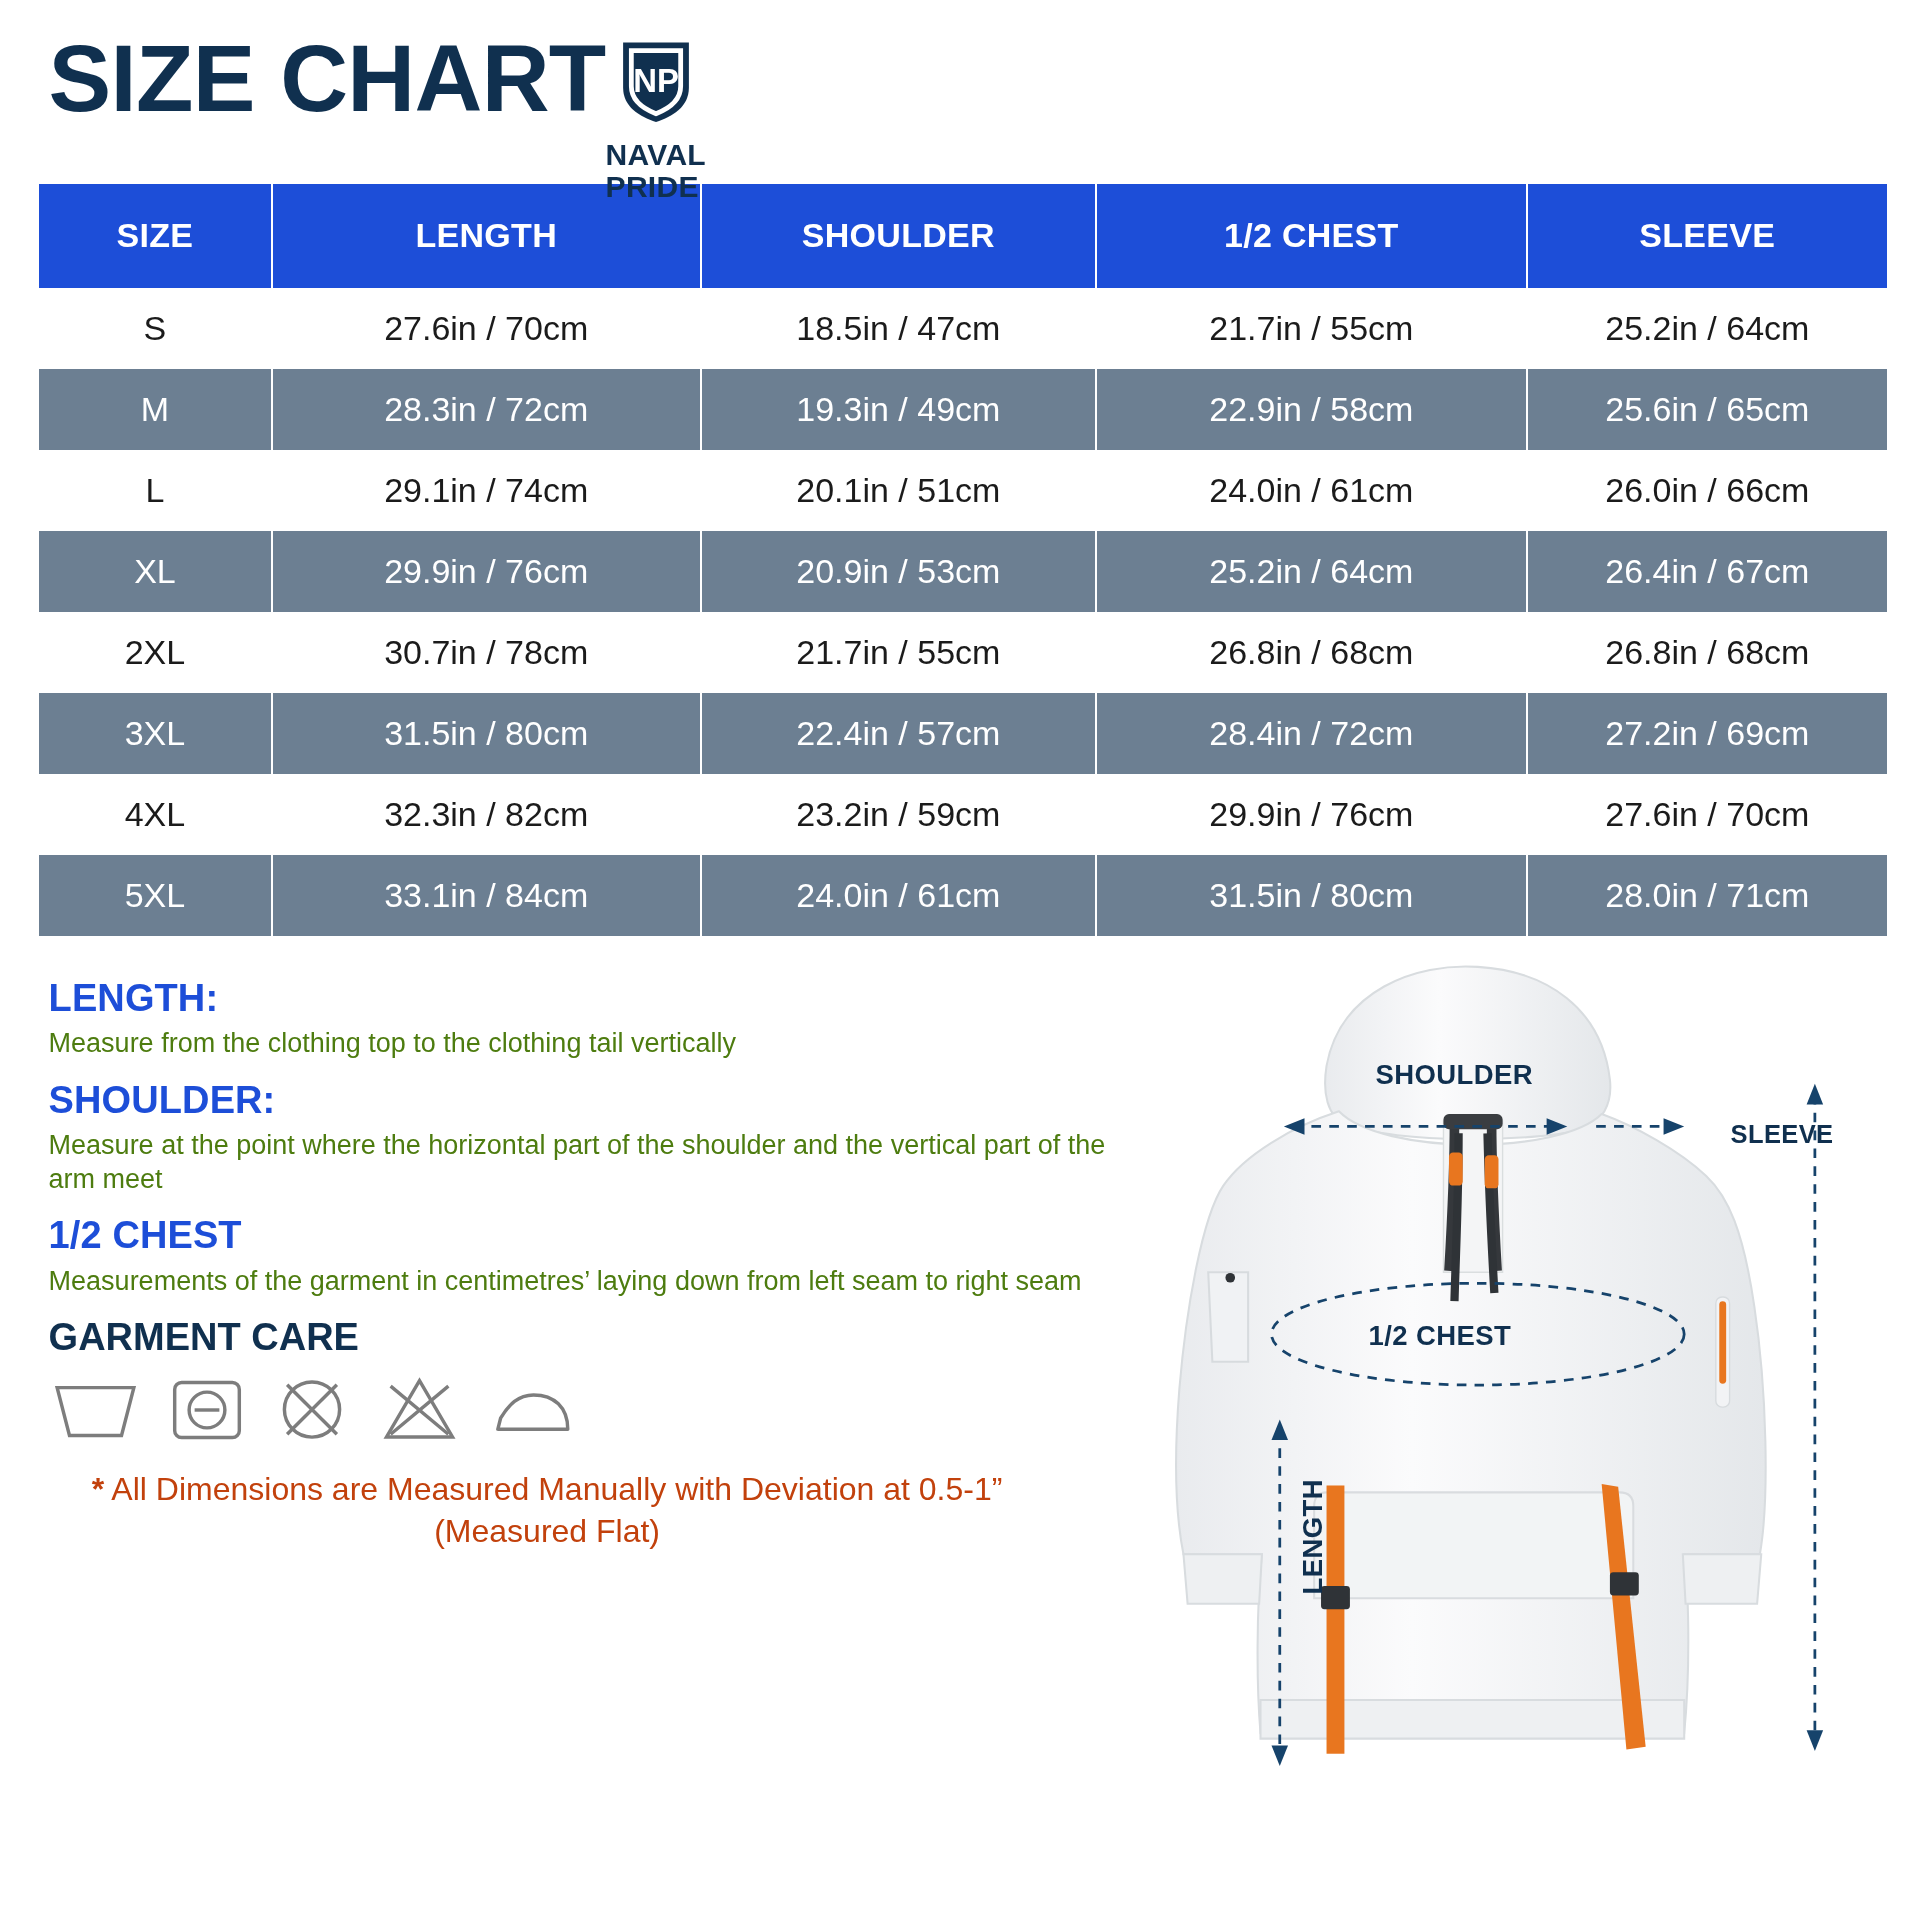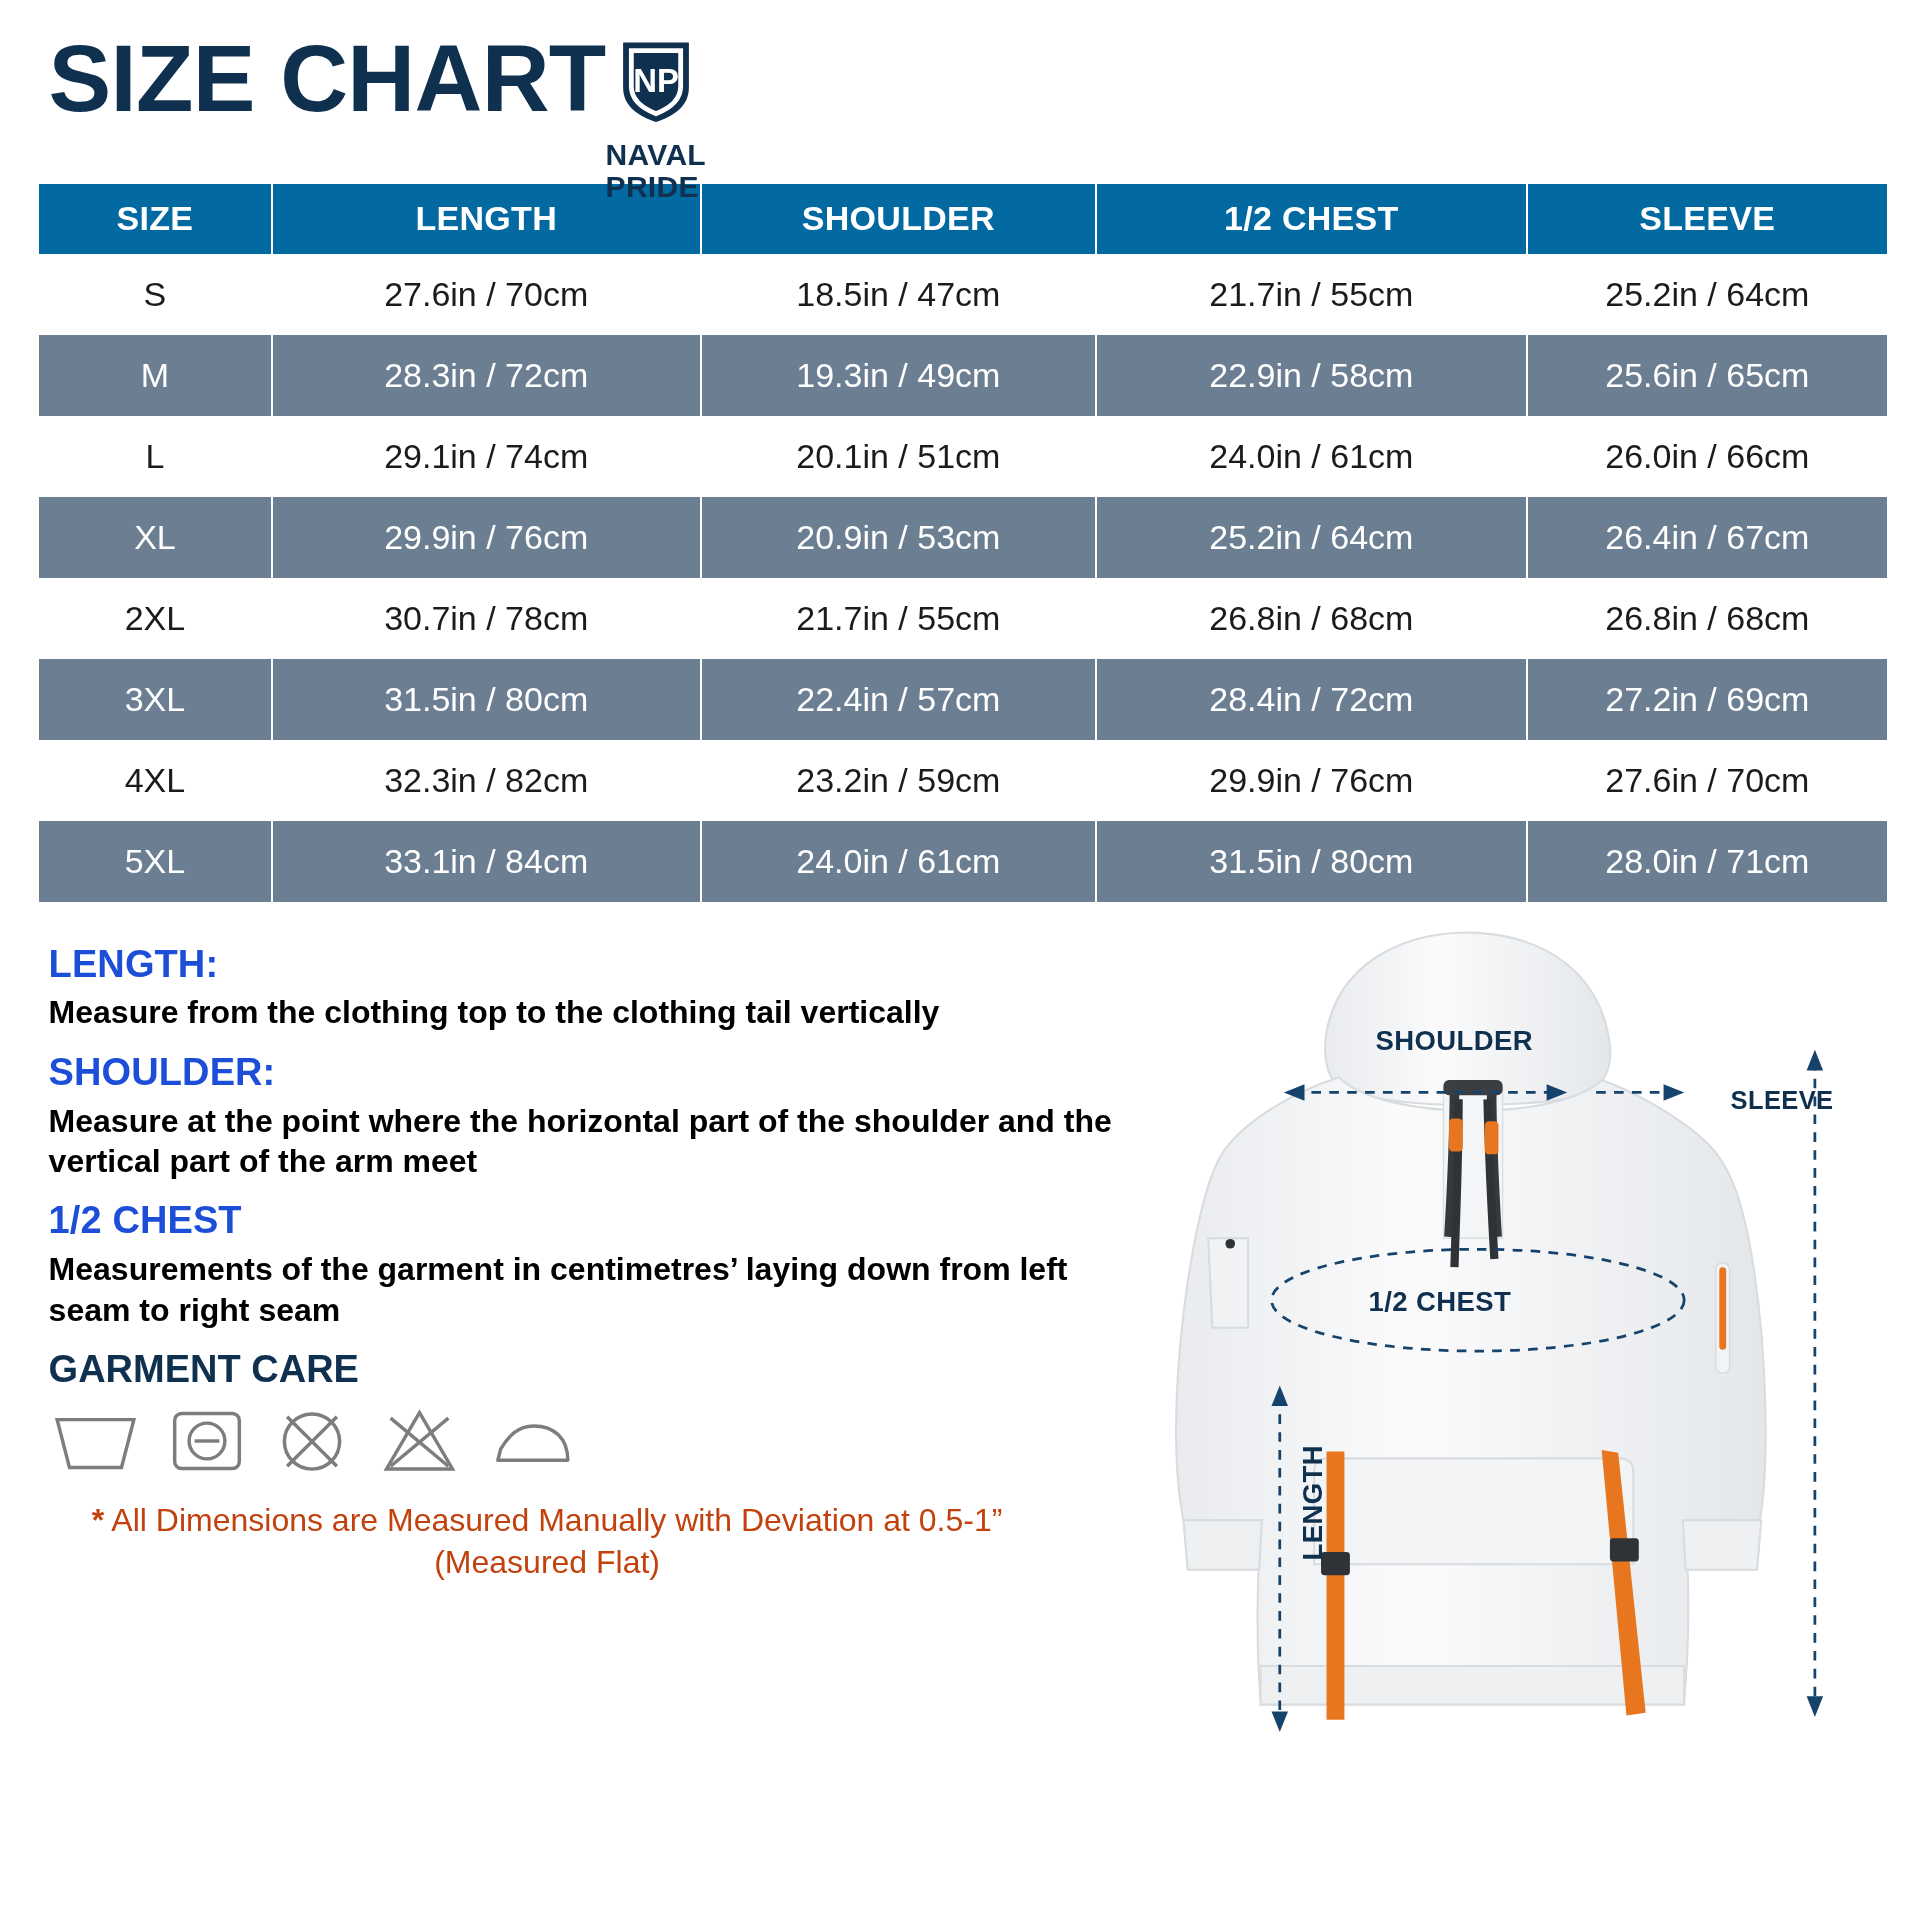--- a/index.html
+++ b/index.html
@@ -61,26 +61,26 @@
     table-layout: fixed;
     margin-top: 9.6px;
   }
   table.size-table col.c-size   { width: 12.6%; }
   table.size-table col.c-len    { width: 23.2%; }
   table.size-table col.c-sho    { width: 21.4%; }
   table.size-table col.c-chest  { width: 23.3%; }
   table.size-table col.c-slv    { width: 19.5%; }
 
   table.size-table th {
-    background: #0369a1;
+    background: #1d4ed8;
     color: #ffffff;
     font-size: 34px;
     font-weight: 700;
     letter-spacing: 0.3px;
-    height: 70px;
+    height: 104px;
     text-align: center;
     vertical-align: middle;
     border-right: 2.8px solid #ffffff;
   }
   table.size-table th:last-child { border-right: none; }
 
   table.size-table td {
     font-size: 34px;
     height: 81px;
     text-align: center;
@@ -109,24 +109,24 @@
 
   .blk { margin-bottom: 18px; }
   .blk h3 {
     font-size: 38px;
     font-weight: 700;
     color: #1d4ed8;
     letter-spacing: 0.1px;
     margin-bottom: 6.9px;
   }
   .blk p {
-    font-size: 32px;
-    color: #000000;
+    font-size: 27px;
+    color: #4d7c0f;
     line-height: 1.26;
-    font-weight: 700;
+    font-weight: 400;
   }
   .care-title {
     font-size: 38px;
     font-weight: 700;
     color: #10304f;
     margin-bottom: 16px;
   }
   .care-icons {
     display: flex;
     align-items: center;

